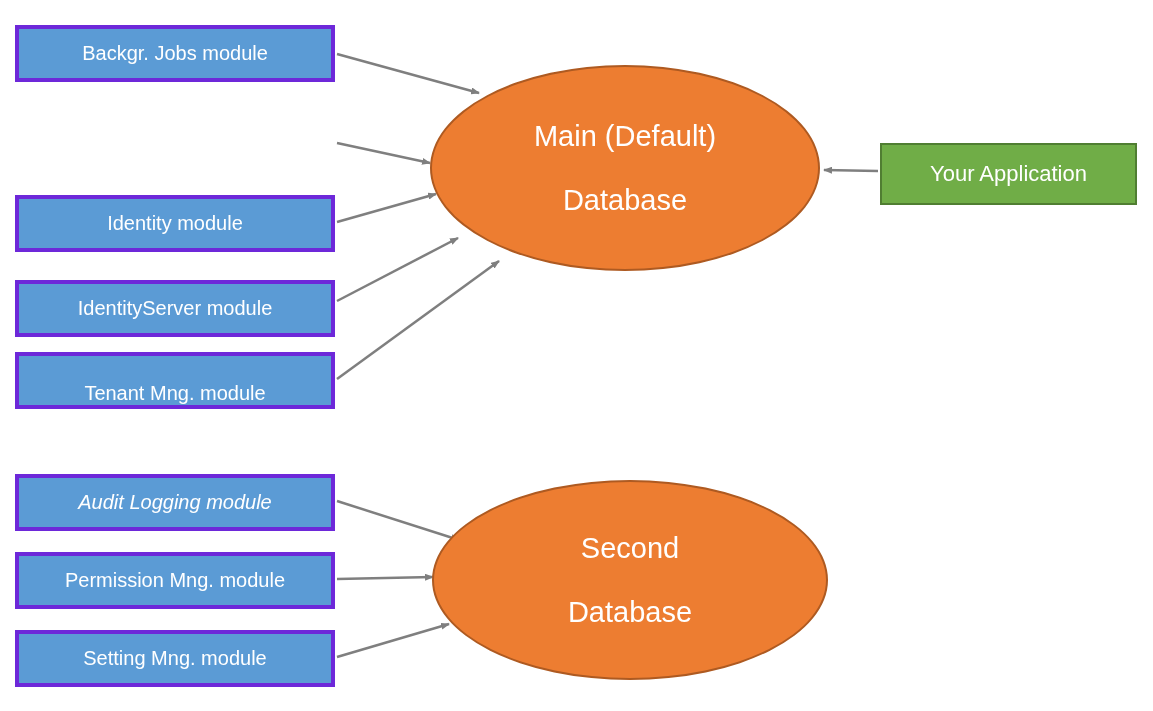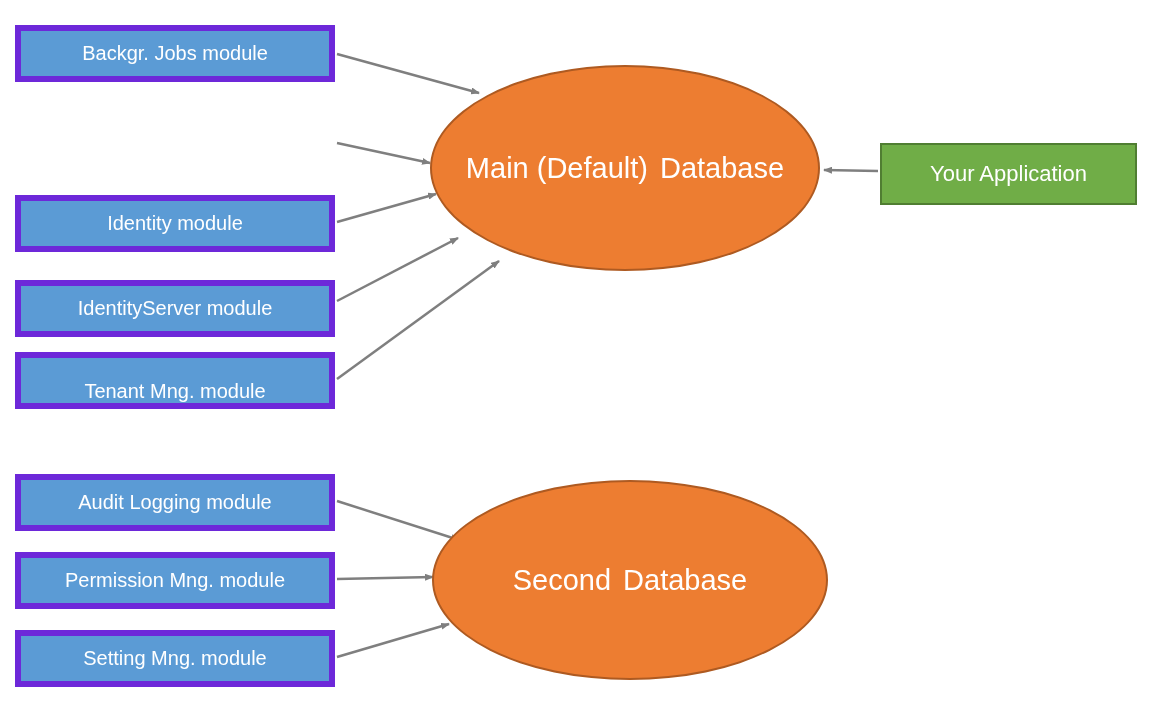--- a/index.html
+++ b/index.html
@@ -22,36 +22,36 @@
     width: 1153px;
     height: 711px;
     pointer-events: none;
   }
   .module-box {
     position: absolute;
     left: 15px;
     width: 320px;
     height: 57px;
     background: #5B9BD5;
-    border: 6px solid #6d28d9;
+    border: 4px solid #6d28d9;
     box-sizing: border-box;
     display: flex;
     align-items: center;
     justify-content: center;
     color: #ffffff;
     font-size: 20px;
   }
   .db-ellipse {
     position: absolute;
     border-radius: 50%;
     background: #ED7D31;
     border: 2px solid #AE5A21;
     box-sizing: border-box;
     display: flex;
-    flex-direction: row;
+    flex-direction: column;
     align-items: center;
     justify-content: center;
     color: #ffffff;
     font-size: 29px;
     line-height: 1.8;
     text-align: center;
     gap: 12px;
   }
   .db-main {
     left: 430px;
@@ -79,21 +79,21 @@
     justify-content: center;
     color: #ffffff;
     font-size: 22px;
   }
   
   .m-top-0 { top: 25px; }
   .m-top-1 { top: 114px; }
   .m-top-2 { top: 195px; }
   .m-top-3 { top: 280px; }
   .m-top-4 { top: 352px; align-items: flex-end; }
-  .m-bot-0 { top: 474px; }
+  .m-bot-0 { top: 474px; font-style: italic; }
   .m-bot-1 { top: 552px; }
   .m-bot-2 { top: 630px; }
 </style>
 </head>
 <body>
 
 <div class="canvas">
 
   <svg class="arrow-layer" viewBox="0 0 1153 711" xmlns="http://www.w3.org/2000/svg">
     <defs>

